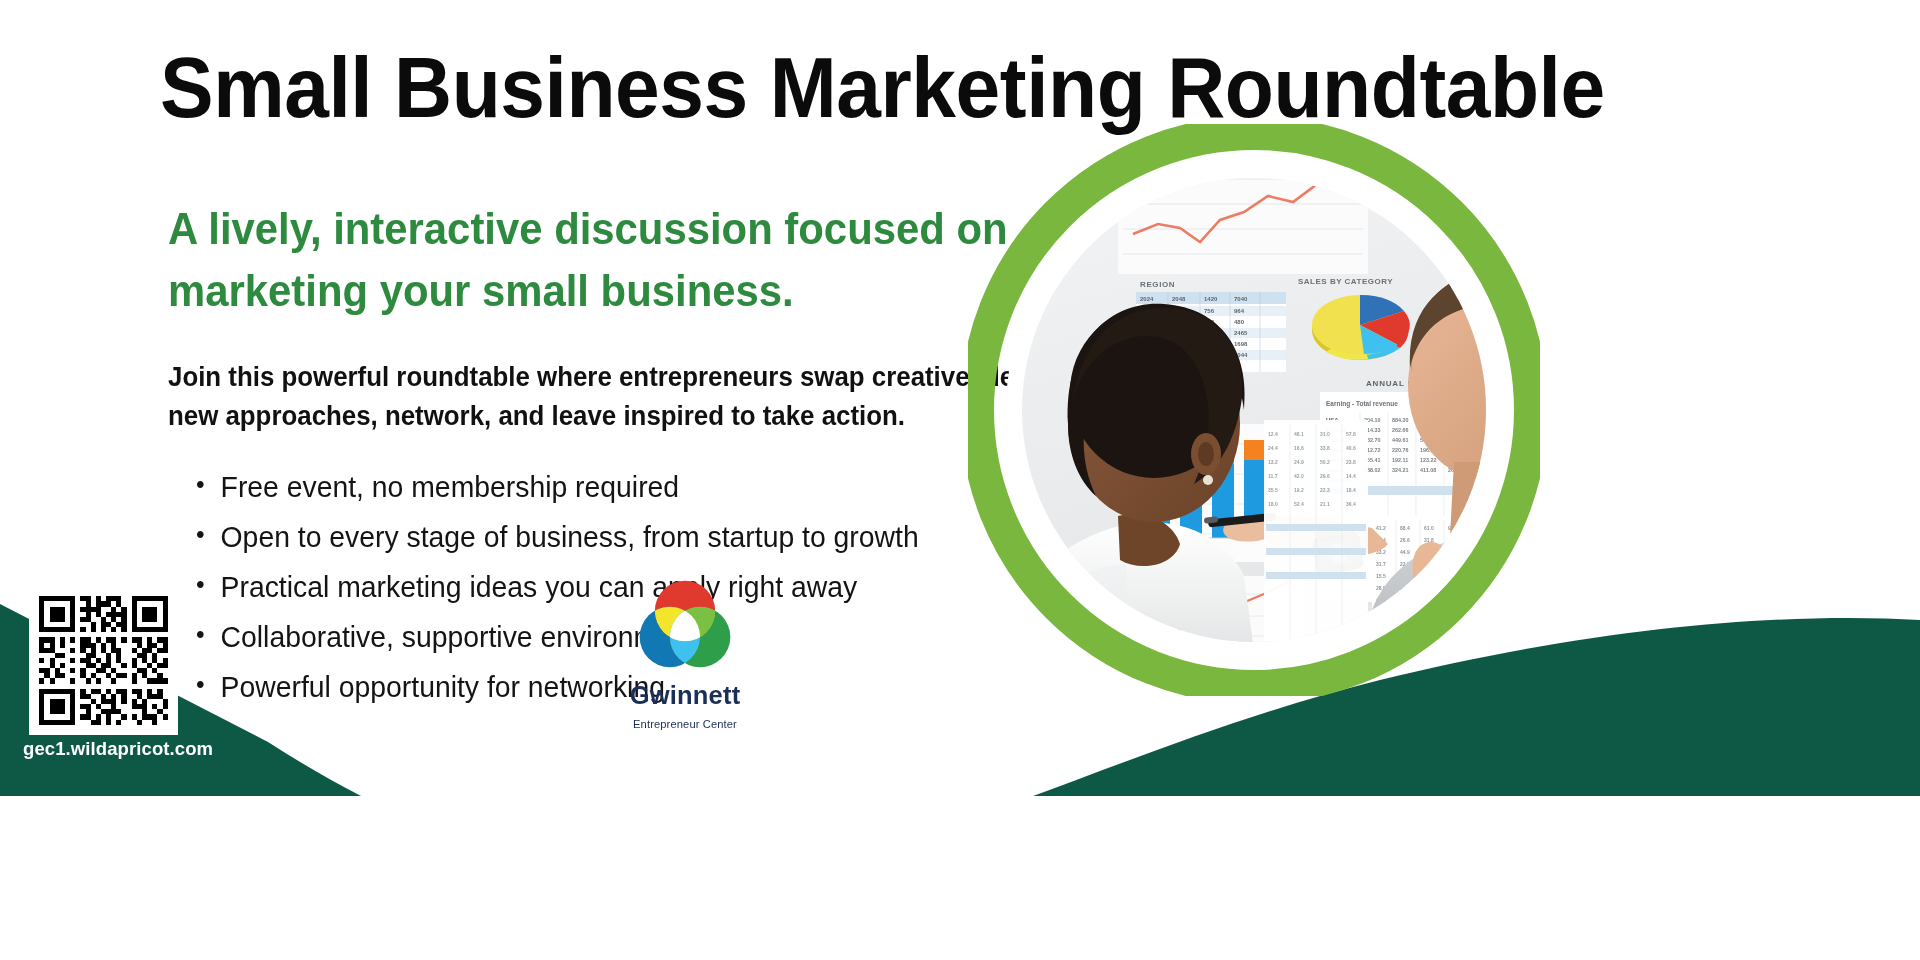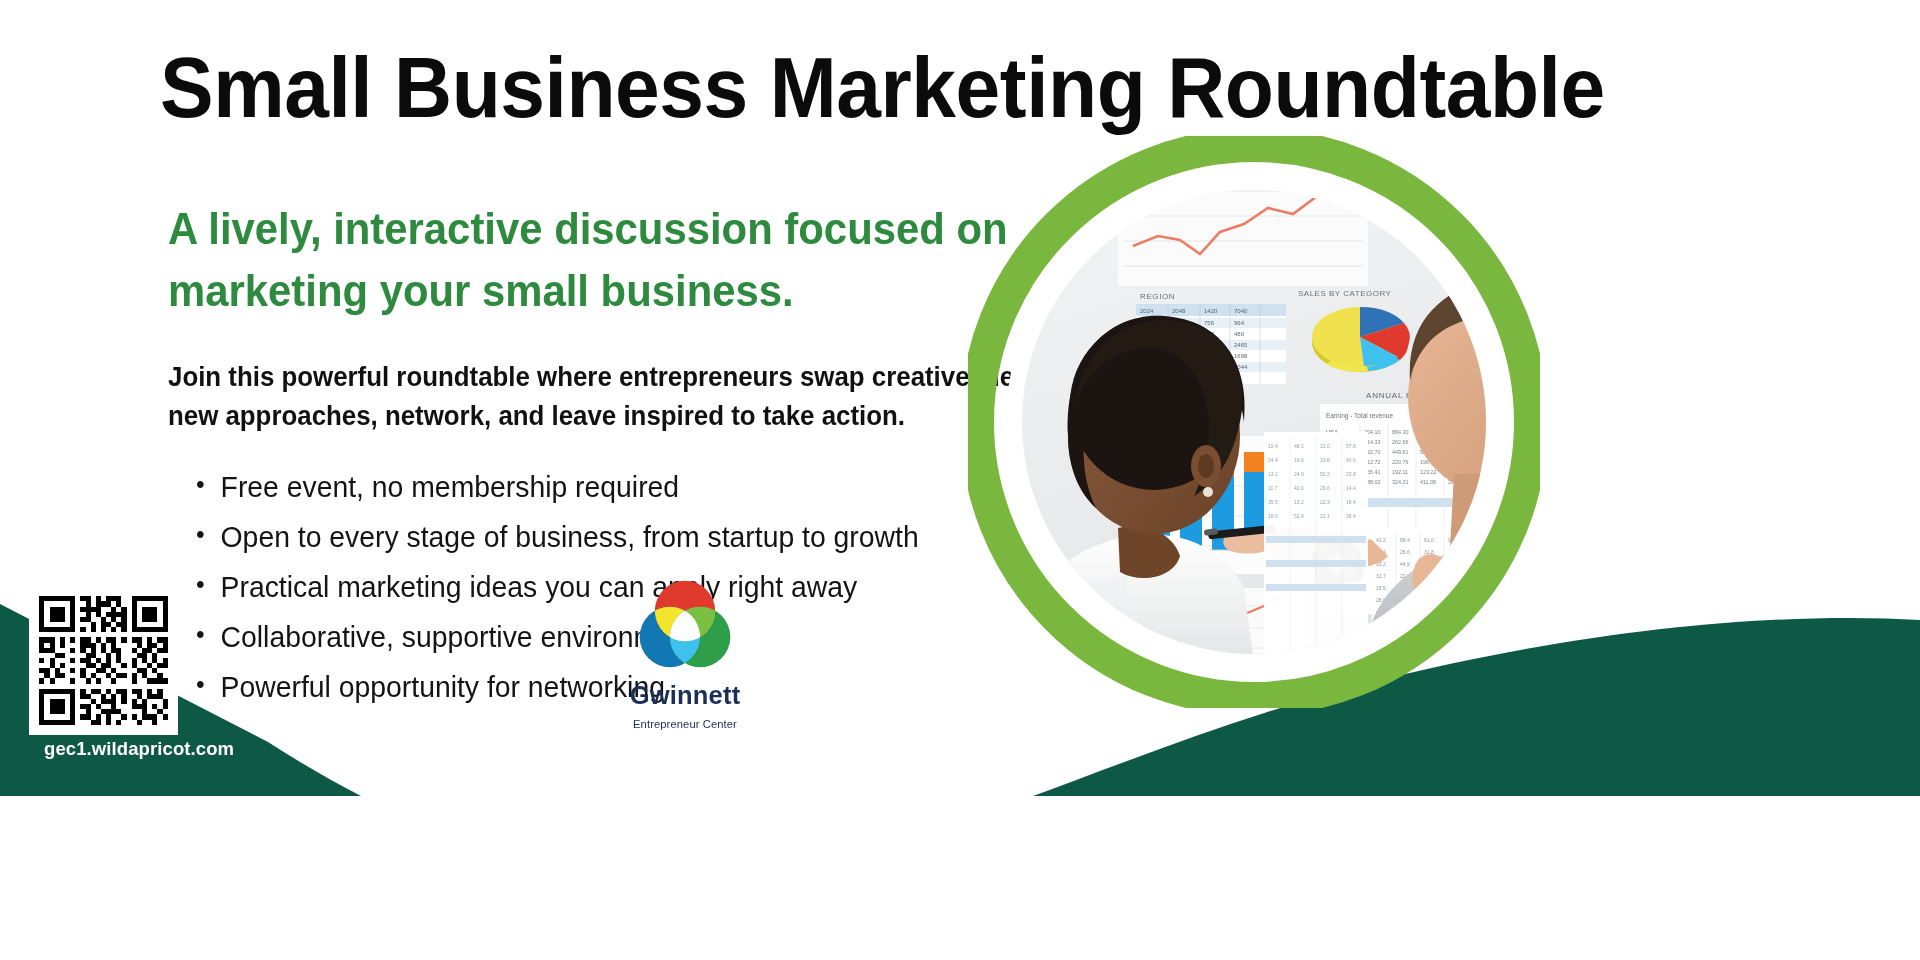--- a/index.html
+++ b/index.html
@@ -140,29 +140,30 @@
     color: #1b2f57;
     letter-spacing: 0.1px;
     margin-top: 10px;
     line-height: 1;
   }
 
   
   .photo-wrap {
     position: absolute;
     left: 968px;
-    top: 136px;
+    top: 124px;
     width: 572px;
     height: 572px;
+    font-weight: bold;
   }
 
   
   .footer-url {
     position: absolute;
-    left: 44px;
+    left: 23px;
     top: 738px;
     font-family: "Liberation Sans Narrow", "Liberation Sans", sans-serif;
     font-weight: bold;
     font-size: 18.5px;
     color: #ffffff;
     white-space: nowrap;
     letter-spacing: 0.1px;
   }
   .footer-addr {
     position: absolute;

